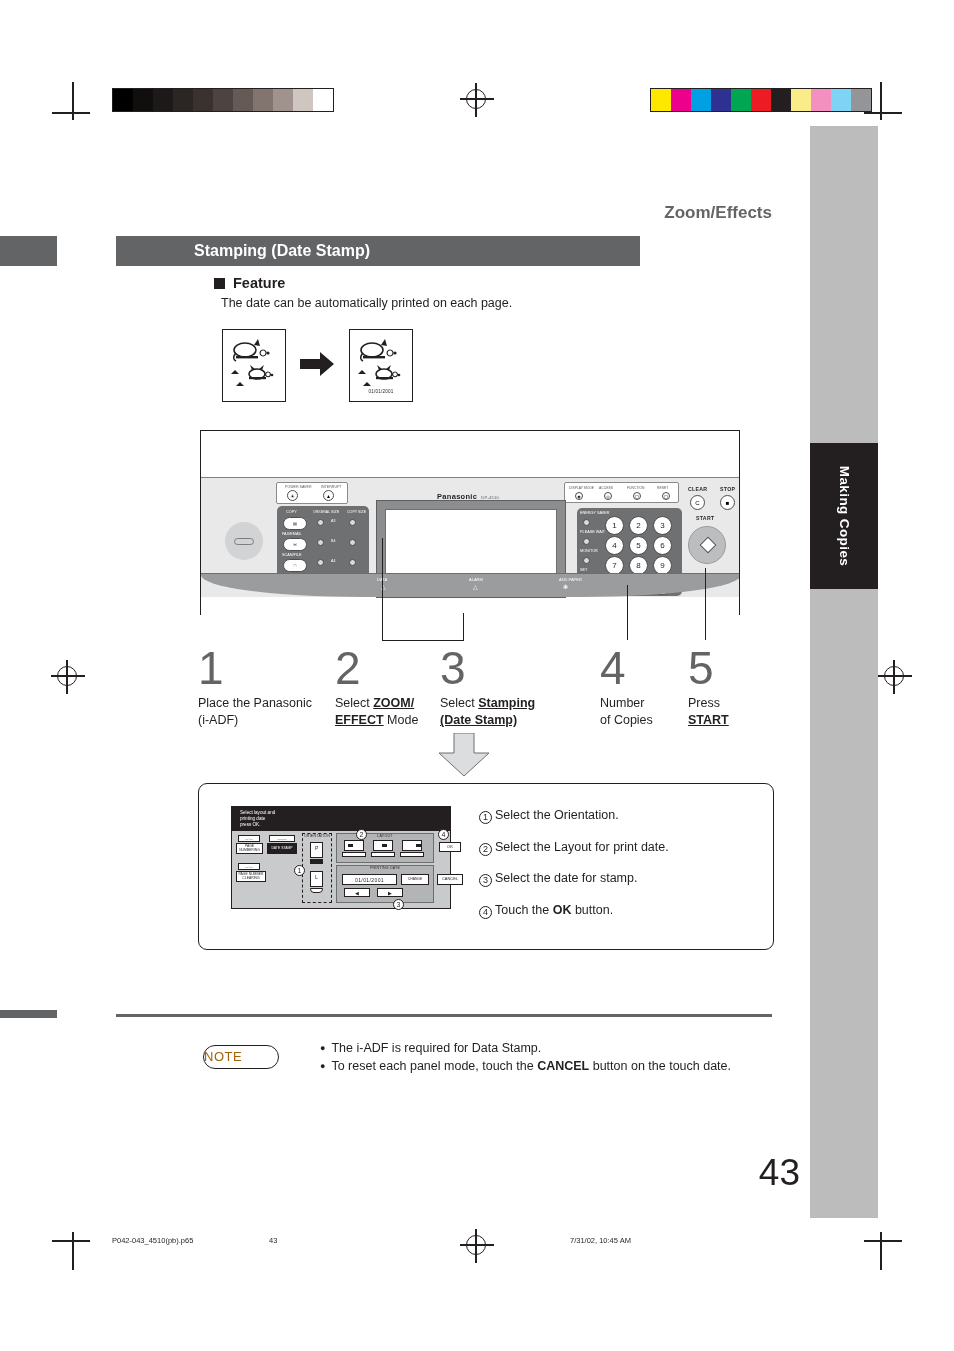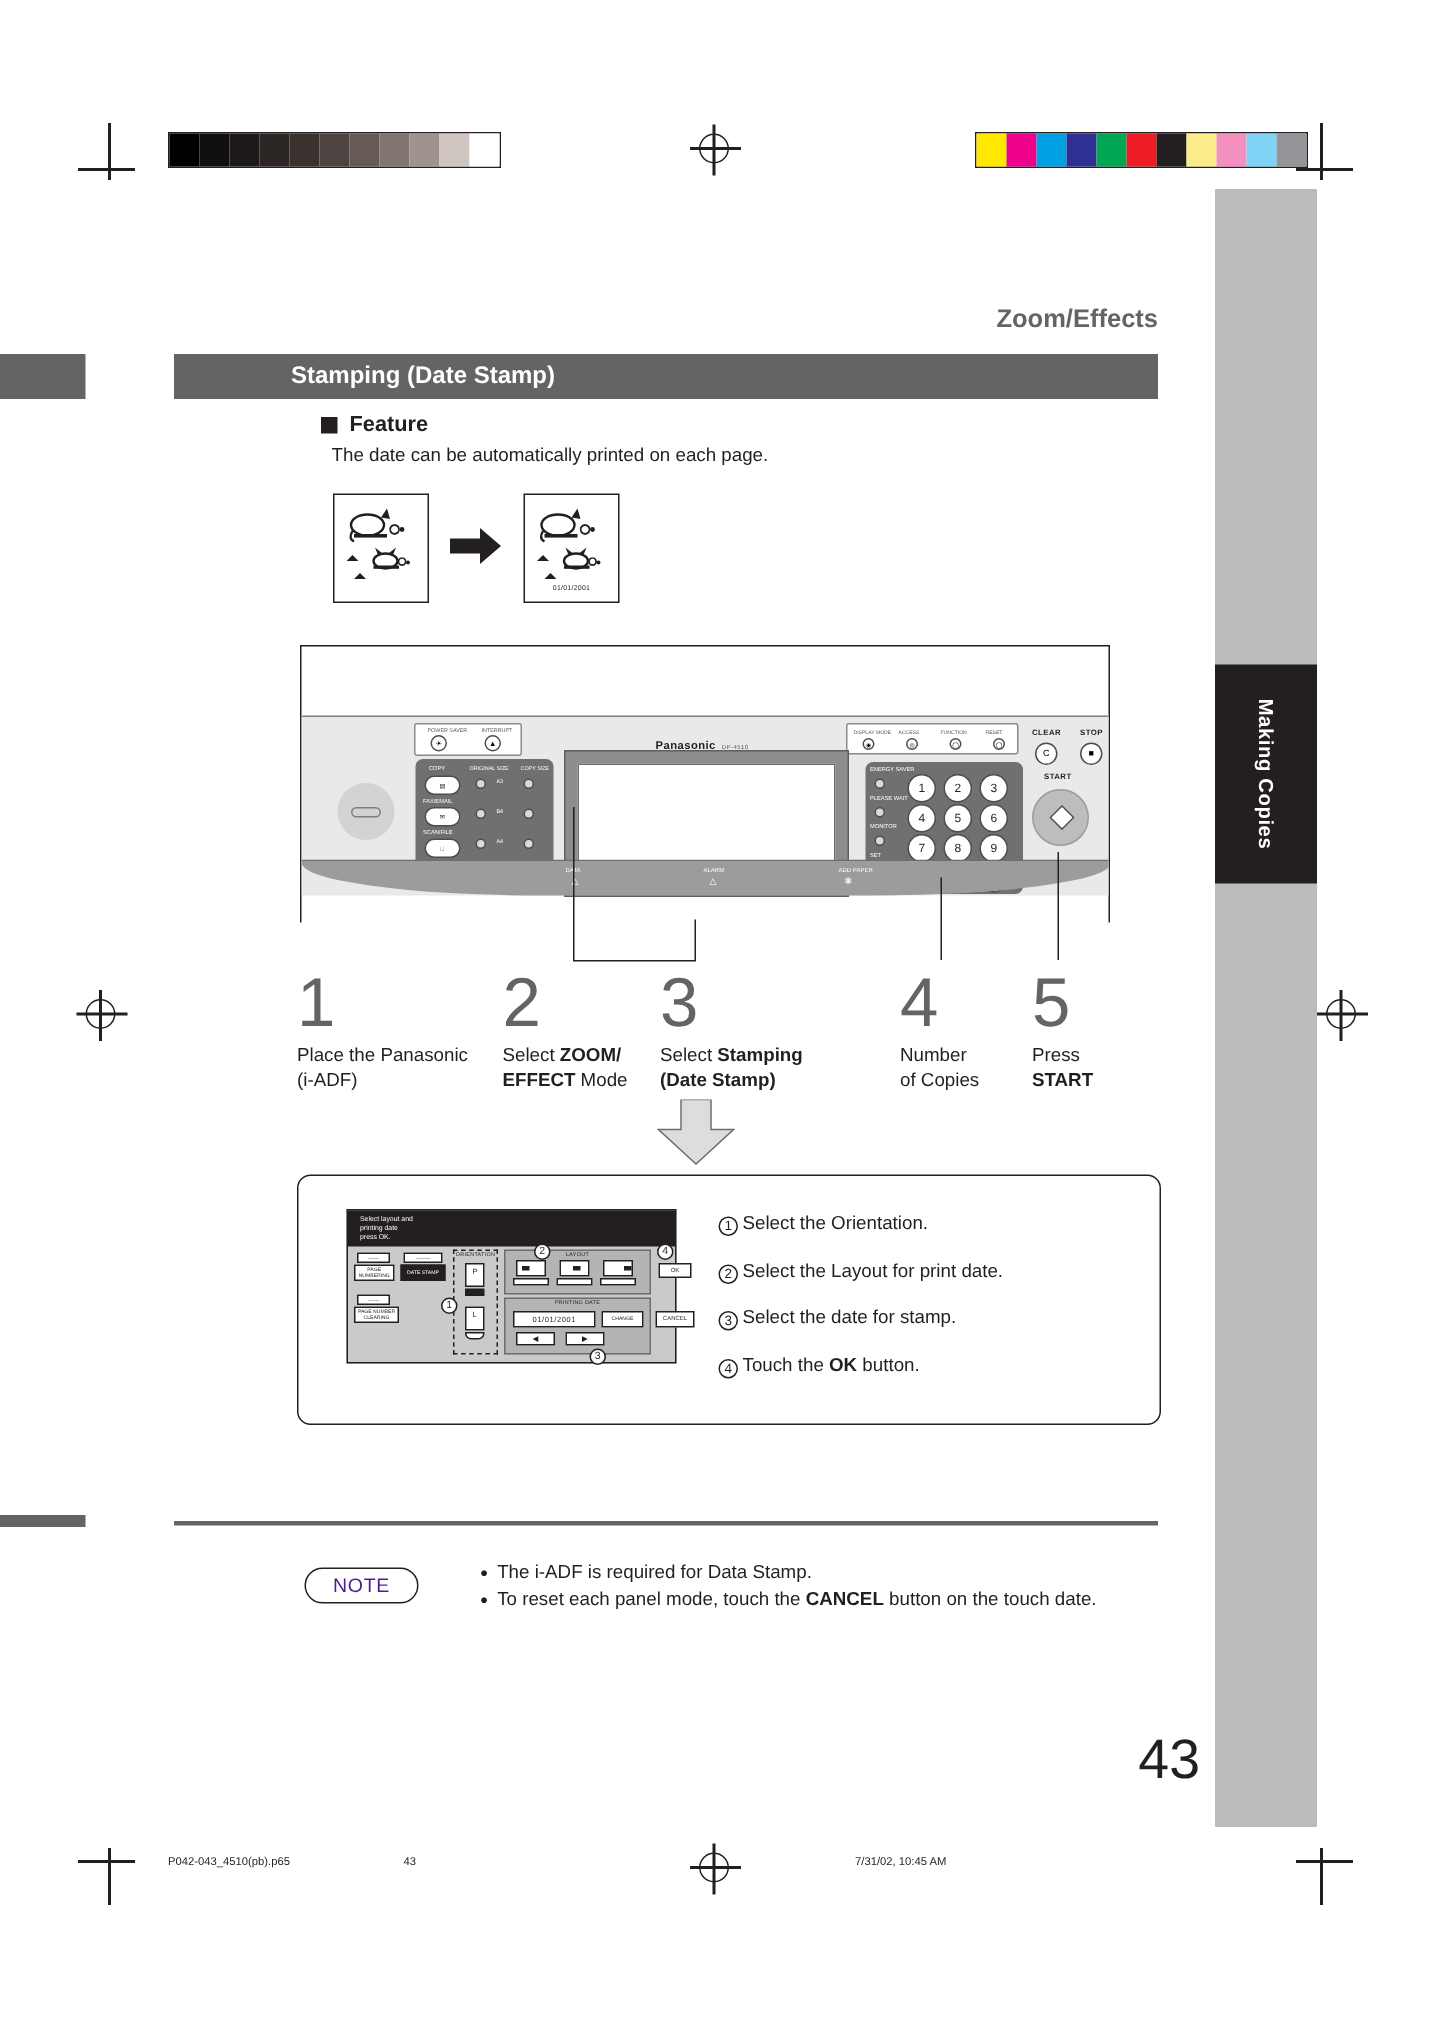--- a/index.html
+++ b/index.html
@@ -45,21 +45,21 @@
 
   
   .edge-block { position: absolute; background: #636466; }
 
   
   .section-label {
     position: absolute; right: 182px; top: 203px;
     font-size: 17px; font-weight: bold; color: #636466;
   }
   .title-band {
-    position: absolute; left: 116px; top: 236px; width: 656px; height: 30px;
+    position: absolute; left: 116px; top: 236px; width: 524px; height: 30px;
     background: #636466;
   }
   .title-band span {
     position: absolute; left: 78px; top: 50%; transform: translateY(-50%);
     color: #fff; font-size: 16px; font-weight: bold;
   }
 
   
   .feature-head { position: absolute; left: 214px; top: 275px; display: flex; align-items: center; gap: 8px; }
   .sq { width: 11px; height: 11px; background: #231f20; display: block; }
@@ -152,21 +152,21 @@
   
   .vline { position: absolute; background: #231f20; width: 1px; }
   .hline { position: absolute; background: #231f20; height: 1px; }
 
   
   .step { position: absolute; }
   .step .num {
     font-size: 46px; color: #636466; font-weight: normal; line-height: 46px;
   }
   .step .txt { font-size: 12.5px; color: #231f20; line-height: 17px; margin-top: 4px; }
-  .step .txt b { font-weight: bold; }
+  .step .txt b { font-weight: bold; text-decoration: underline; }
 
   
   .down-arrow { position: absolute; left: 438px; top: 733px; width: 52px; height: 44px; }
 
   
   .detail-box {
     position: absolute; left: 198px; top: 783px; width: 576px; height: 167px;
     border: 1.2px solid #231f20; border-radius: 9px; background: #fff;
   }
 
@@ -216,21 +216,21 @@
   }
   .ins b { font-weight: bold; }
 
   
   .rule { position: absolute; background: #636466; }
 
   
   .note-pill {
     position: absolute; left: 203px; top: 1045px; width: 76px; height: 24px;
     border: 1.3px solid #231f20; border-radius: 12px; background: #fff;
-    font-size: 13px; color: #4c1d95; text-align: center; line-height: 22px;
+    font-size: 13px; color: #a16207; text-align: left; line-height: 22px;
     letter-spacing: .5px;
   }
   .note-line { position: absolute; font-size: 12.5px; color: #231f20; display:flex; gap:6px; align-items: baseline;}
   .note-line .dot { font-size: 9px; position: relative; top: -1.5px; }
   .note-line b { font-weight: bold; }
 
   
   .pageno { position: absolute; right: 154px; top: 1152px; font-size: 37px; color: #231f20; }
 
   

